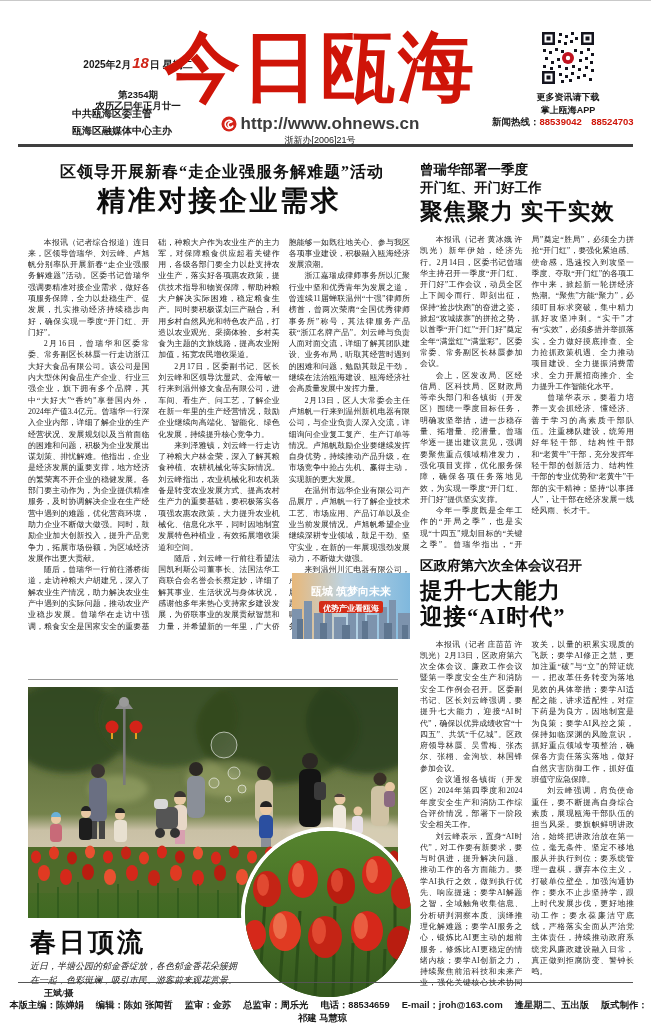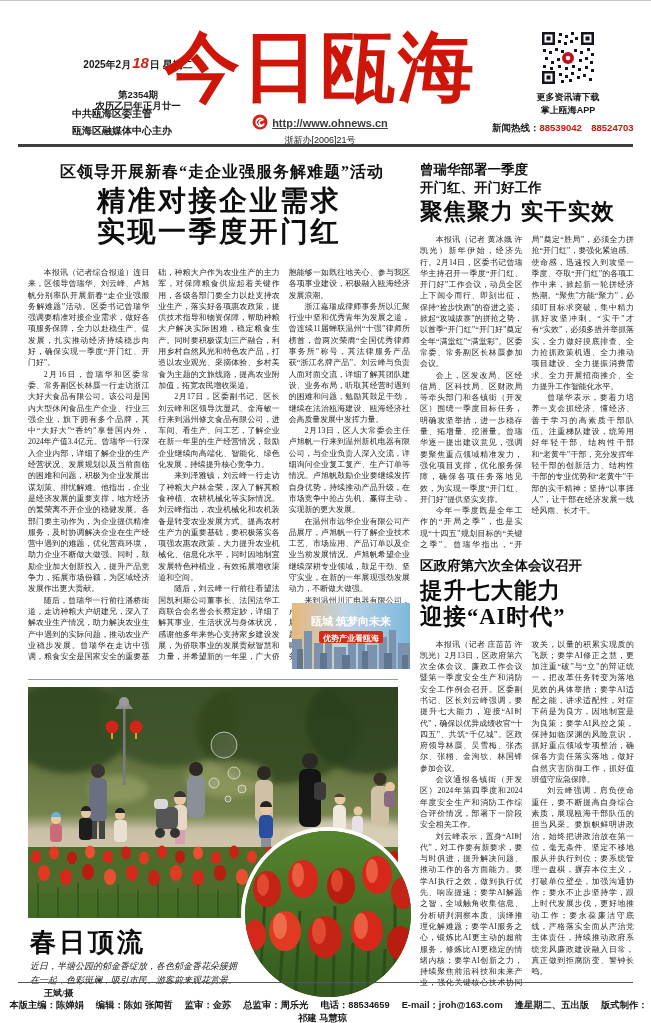--- a/index.html
+++ b/index.html
@@ -11,26 +11,26 @@
 
   
   .date-line{left:60px;top:54px;width:156px;text-align:center;font-size:10px;font-weight:bold;}
   .date-day{color:#d0261a;font-size:15px;font-style:italic;font-weight:bold;padding:0 1px;}
   .lunar{left:60px;top:73px;width:156px;text-align:center;font-size:9.5px;font-weight:bold;margin-top:27px;}
   .issue{left:60px;top:89px;width:156px;text-align:center;font-size:9.5px;font-weight:bold;}
   .org1{left:72px;top:107px;font-size:10px;font-weight:bold;}
   .org2{left:72px;top:124px;font-size:10px;font-weight:bold;}
   .paper-title{left:160px;top:20px;width:320px;text-align:center;font-size:76px;line-height:94px;
         font-weight:bold;color:#cf1408;font-family:"DejaVu Serif","Liberation Serif",serif;letter-spacing:2px;}
-  .url-line{left:160px;top:114px;width:320px;text-align:center;font-size:11px;font-weight:bold;color:#3c3c3c;text-decoration:underline;}
+  .url-line{left:160px;top:114px;width:320px;text-align:center;font-size:17px;font-weight:bold;color:#3c3c3c;}
   .url-line svg{vertical-align:-3px;margin-right:4px;}
   .license{left:160px;top:134px;width:320px;text-align:center;font-size:9px;color:#222;}
   .qr{left:541px;top:31px;width:54px;height:54px;}
   .qr-cap{left:502px;top:91px;width:132px;text-align:center;font-size:9px;line-height:13px;font-weight:bold;}
-  .hotline{left:492px;top:122px;width:152px;font-size:9.5px;font-weight:bold;color:#222;}
+  .hotline{left:492px;top:116px;width:152px;font-size:9.5px;font-weight:bold;color:#222;}
   .hotline .num{color:#cf1408;}
   .header-rule{left:18px;top:144px;width:615px;height:3px;background:#3f3f3f;}
 
   
   .sec-main{left:28px;top:161px;width:382px;}
   .kicker-main{font-size:16px;line-height:22px;font-weight:bold;letter-spacing:1px;color:#111;padding-left:32px;}
   .headline-main{font-size:28px;line-height:30.5px;font-weight:bold;letter-spacing:2.5px;color:#0d0d0d;margin-top:3px;text-align:center;}
   .body-cols{position:relative;margin-top:20px;height:404px;overflow:hidden;
         column-count:3;column-gap:9px;column-fill:auto;
         font-size:7.9px;line-height:11.3px;text-align:justify;color:#1f1f1f;}
@@ -149,21 +149,20 @@
   </div>
   <div class="abs hotline sans">
     <span>新闻热线：</span><span class="num">88539042　88524703</span>
   </div>
   <div class="abs header-rule"></div>
 
   <div class="abs sec-main">
     <div class="kicker-main">区领导开展新春“走企业强服务解难题”活动</div>
     <div class="headline-main">
       <div>精准对接企业需求</div>
-      <div>实现一季度开门红</div>
     </div>
     <div class="body-cols">
       <p>本报讯（记者综合报道）连日来，区领导曾瑞华、刘云峰、卢旭帆分别率队开展新春“走企业强服务解难题”活动。区委书记曾瑞华强调要精准对接企业需求，做好各项服务保障，全力以赴稳生产、促发展，扎实推动经济持续稳步向好，确保实现一季度“开门红、开门好”。</p>
       <p>2月16日，曾瑞华和区委常委、常务副区长林蜃一行走访浙江大好大食品有限公司。该公司是国内大型休闲食品生产企业、行业三强企业，旗下拥有多个品牌，其中“大好大”“香约”享誉国内外，2024年产值3.4亿元。曾瑞华一行深入企业内部，详细了解企业的生产经营状况、发展规划以及当前面临的困难和问题，积极为企业发展出谋划策、排忧解难。他指出，企业是经济发展的重要支撑，地方经济的繁荣离不开企业的稳健发展。各部门要主动作为，为企业提供精准服务，及时协调解决企业在生产经营中遇到的难题，优化营商环境，助力企业不断做大做强。同时，鼓励企业加大创新投入，提升产品竞争力，拓展市场份额，为区域经济发展作出更大贡献。</p>
       <p>随后，曾瑞华一行前往潘桥街道，走访种粮大户胡建兄，深入了解农业生产情况，助力解决农业生产中遇到的实际问题，推动农业产业稳步发展。曾瑞华在走访中强调，粮食安全是国家安全的重要基础，种粮大户作为农业生产的主力军，对保障粮食供应起着关键作用，各级各部门要全力以赴支持农业生产，落实好各项惠农政策，提供技术指导和物资保障，帮助种粮大户解决实际困难，稳定粮食生产。同时要积极谋划三产融合，利用乡村自然风光和特色农产品，打造以农业观光、采摘体验、乡村美食为主题的文旅线路，提高农业附加值，拓宽农民增收渠道。</p>
       <p>2月17日，区委副书记、区长刘云峰和区领导沈显武、金海敏一行来到温州修文食品有限公司，进车间、看生产、问工艺，了解企业在新一年里的生产经营情况，鼓励企业继续向高端化、智能化、绿色化发展，持续提升核心竞争力。</p>
       <p>来到泽雅镇，刘云峰一行走访了种粮大户林金荣，深入了解其粮食种植、农耕机械化等实际情况。刘云峰指出，农业机械化和农机装备是转变农业发展方式、提高农村生产力的重要基础，要积极落实各项强农惠农政策，大力提升农业机械化、信息化水平，同时因地制宜发展特色种植业，有效拓展增收渠道和空间。</p>
       <p>随后，刘云峰一行前往看望法国凯利斯公司董事长、法国法华工商联合会名誉会长蔡定妙，详细了解其事业、生活状况与身体状况，感谢他多年来热心支持家乡建设发展，为侨联事业的发展贡献智慧和力量，并希望新的一年里，广大侨胞能够一如既往地关心、参与我区各项事业建设，积极融入瓯海经济发展浪潮。</p>
       <p>浙江嘉瑞成律师事务所以汇聚行业中坚和优秀青年为发展之道，曾连续11届蝉联温州“十强”律师所榜首，曾两次荣膺“全国优秀律师事务所”称号，其法律服务产品获“浙江名牌产品”。刘云峰与负责人面对面交流，详细了解其团队建设、业务布局，听取其经营时遇到的困难和问题，勉励其鼓足干劲，继续在法治瓯海建设、瓯海经济社会高质量发展中发挥力量。</p>
       <p>2月13日，区人大常委会主任卢旭帆一行来到温州新机电器有限公司，与企业负责人深入交流，详细询问企业复工复产、生产订单等情况。卢旭帆鼓励企业要继续发挥自身优势，持续推动产品升级，在市场竞争中抢占先机、赢得主动，实现新的更大发展。</p>

